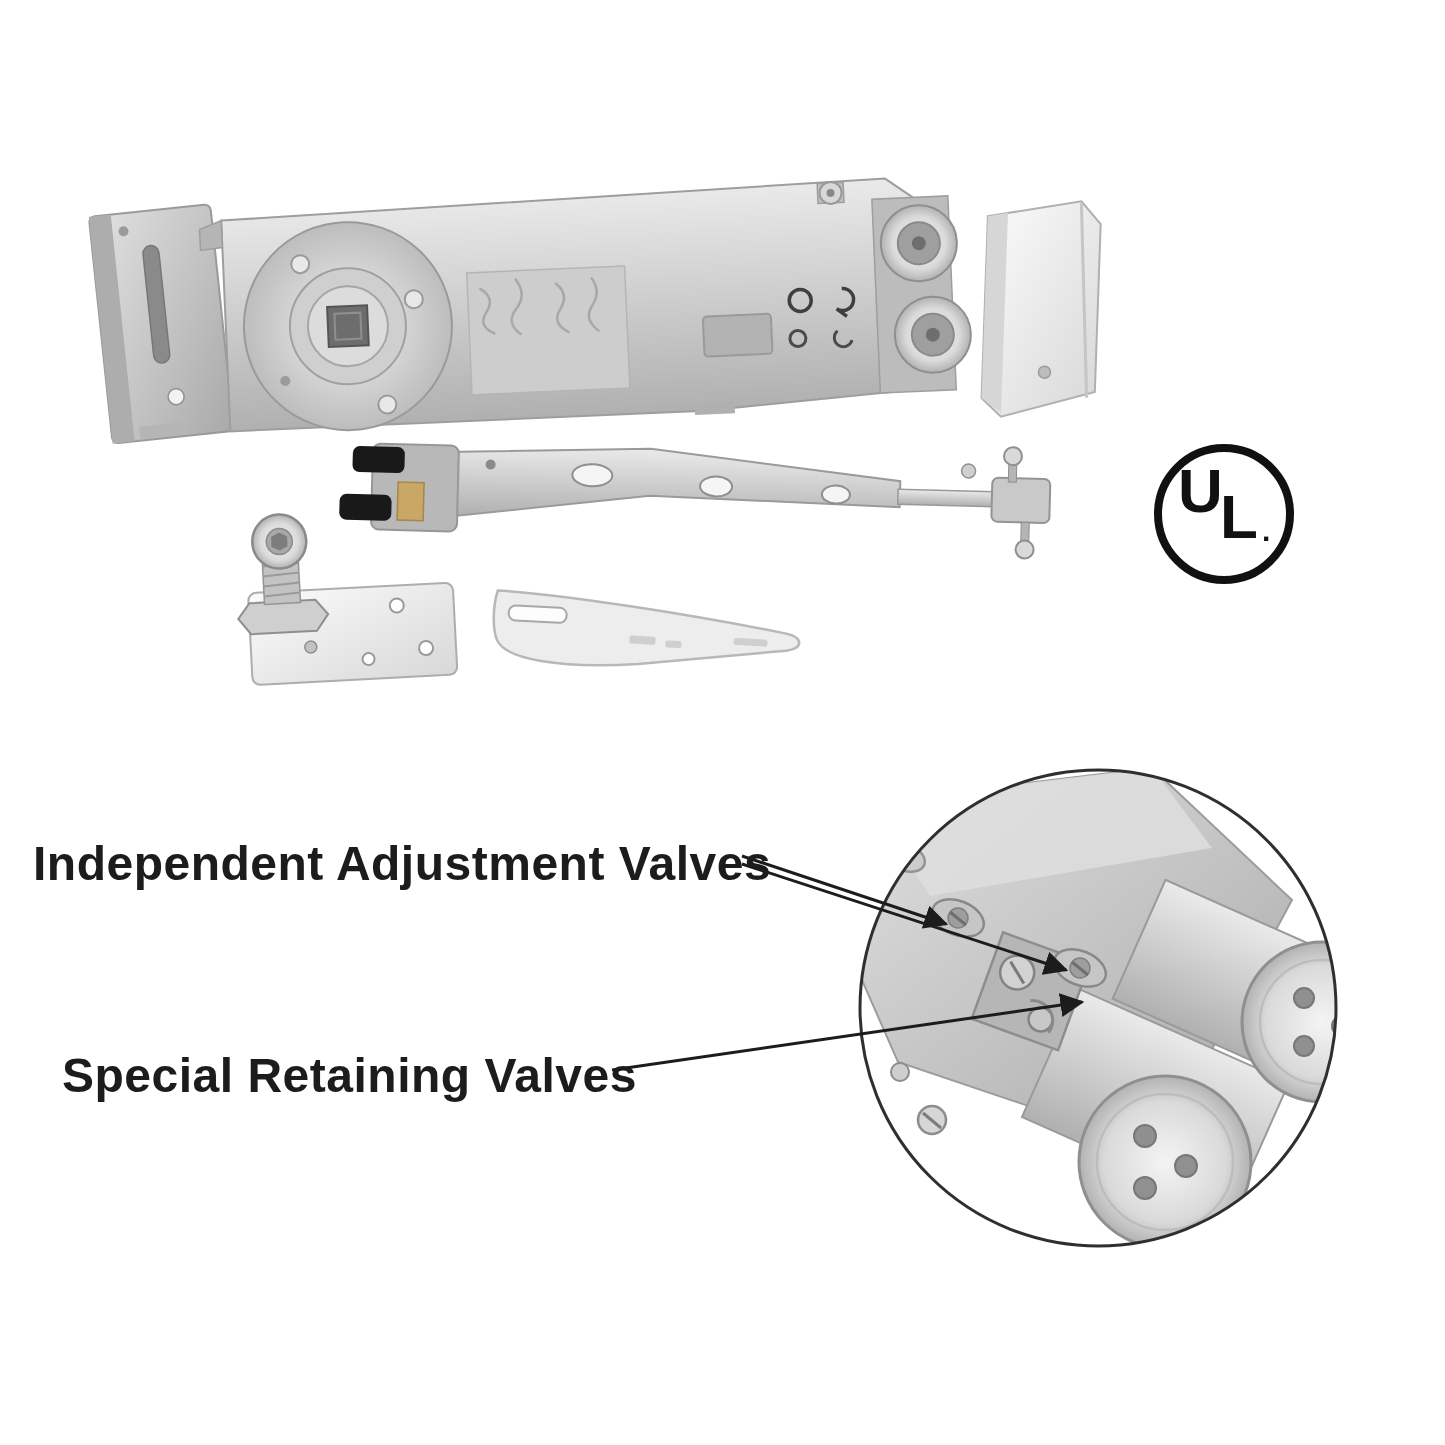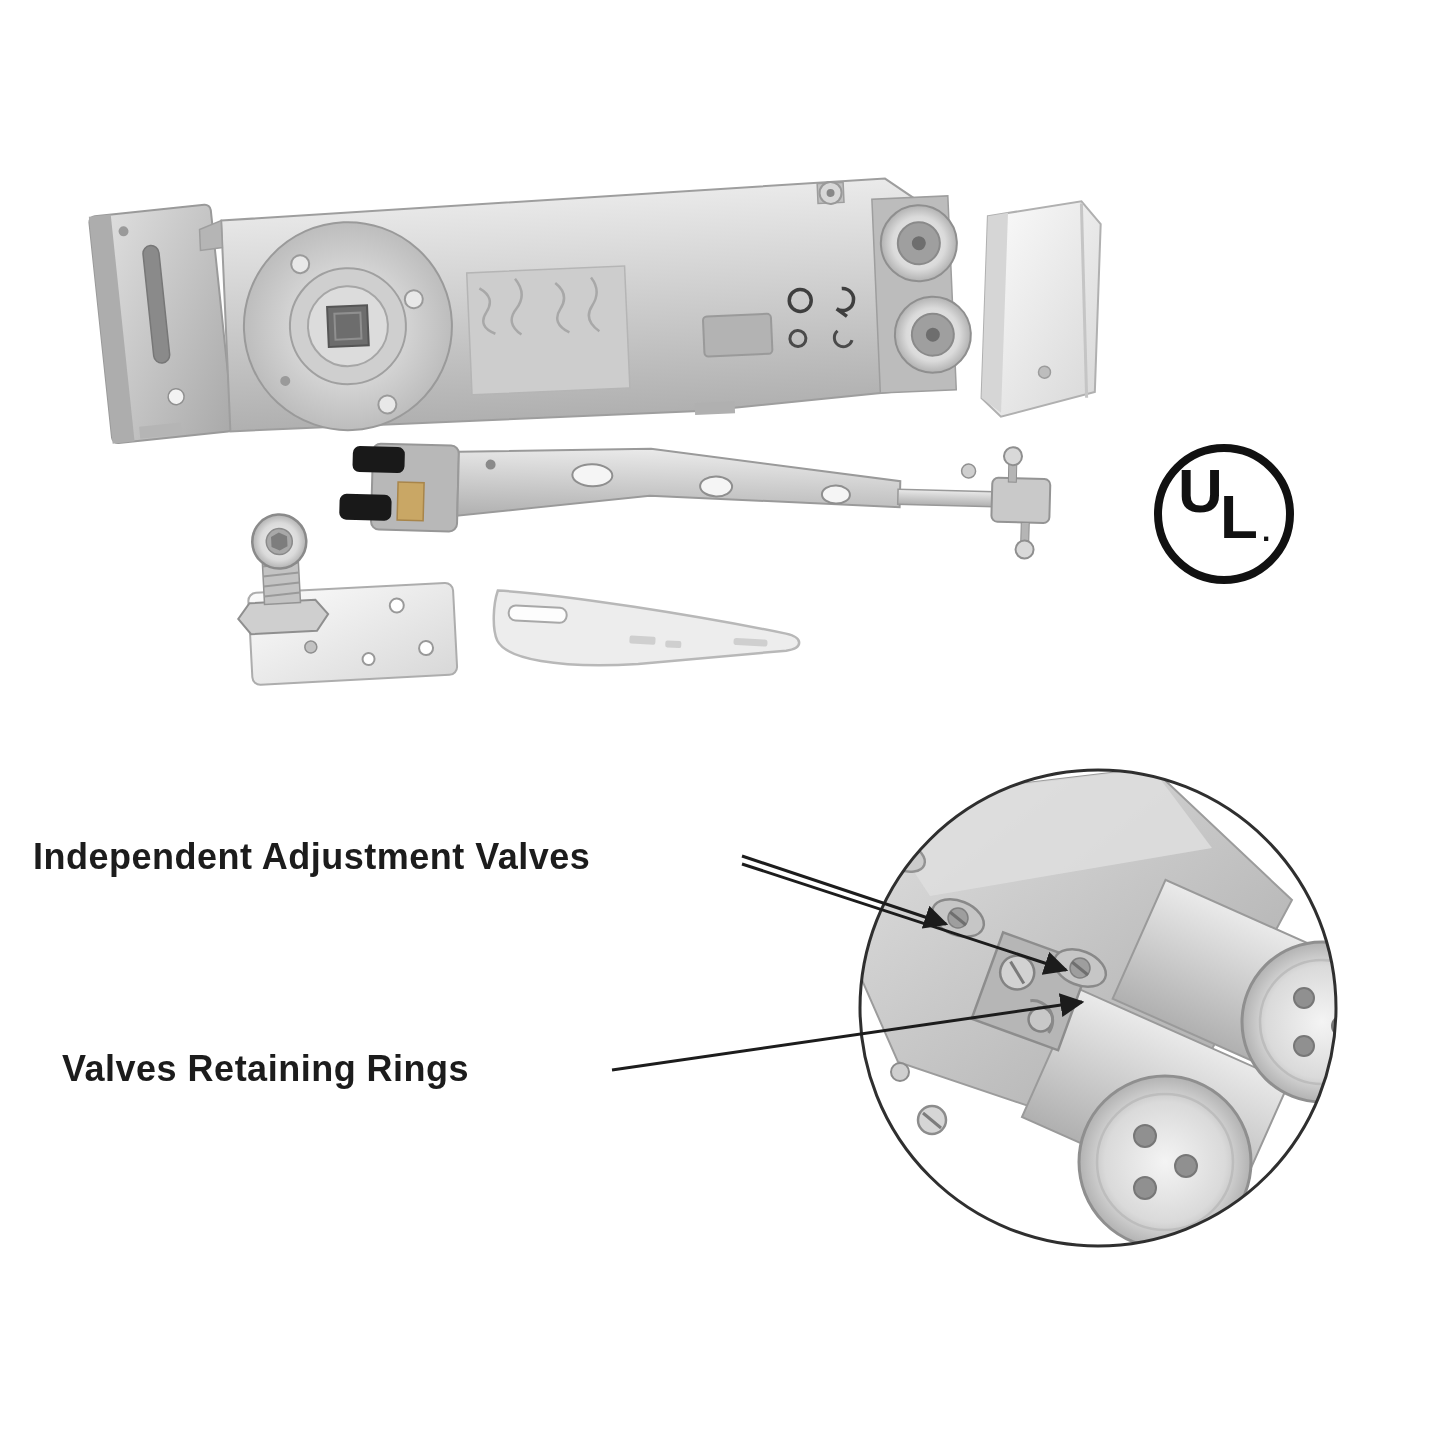--- a/index.html
+++ b/index.html
@@ -8,21 +8,21 @@
     width:1445px;height:1445px;
     background:#ffffff;
     overflow:hidden;
     font-family:"Liberation Sans", sans-serif;
   }
   .diagram-svg{position:absolute;left:0;top:0;}
   .callout-label{
     position:absolute;
     color:#1c1c1c;
     font-weight:700;
-    font-size:36px;
+    font-size:48px;
     letter-spacing:0.5px;
     white-space:nowrap;
     user-select:none;
   }
   .label-valves{left:33px;top:836px;}
   .label-rings{left:62px;top:1048px;}
   .ul-mark{
     position:absolute;
     left:1154px;top:444px;
     width:124px;height:124px;
@@ -233,21 +233,21 @@
 
     <g stroke="#1c1c1c" stroke-width="3" fill="none">
       <path d="M742,856 L946,924" marker-end="url(#arrowHead)"></path>
       <path d="M742,864 L1066,970" marker-end="url(#arrowHead)"></path>
       <path d="M612,1070 L1082,1002" marker-end="url(#arrowHead)"></path>
     </g>
   </svg>
 
   <div class="callout-label label-valves">Independent Adjustment Valves</div>
 
-  <div class="callout-label label-rings">Valves Retaining Rings</div>
+  <div class="callout-label label-rings">Special Retaining Valves</div>
 
   <div class="ul-mark">
     <span class="ul-u">U</span>
     <span class="ul-l">L</span>
     <span class="ul-dot">.</span>
   </div>
 
 </div>
 
 </body></html>

